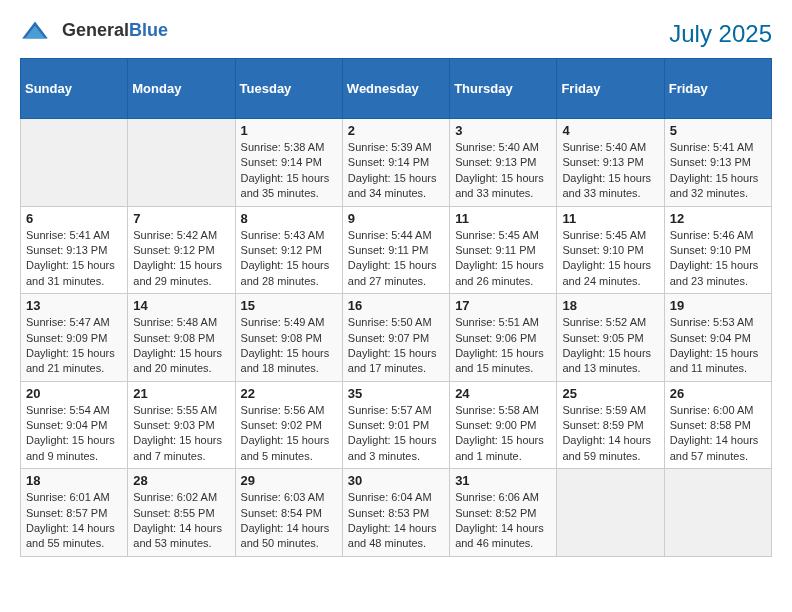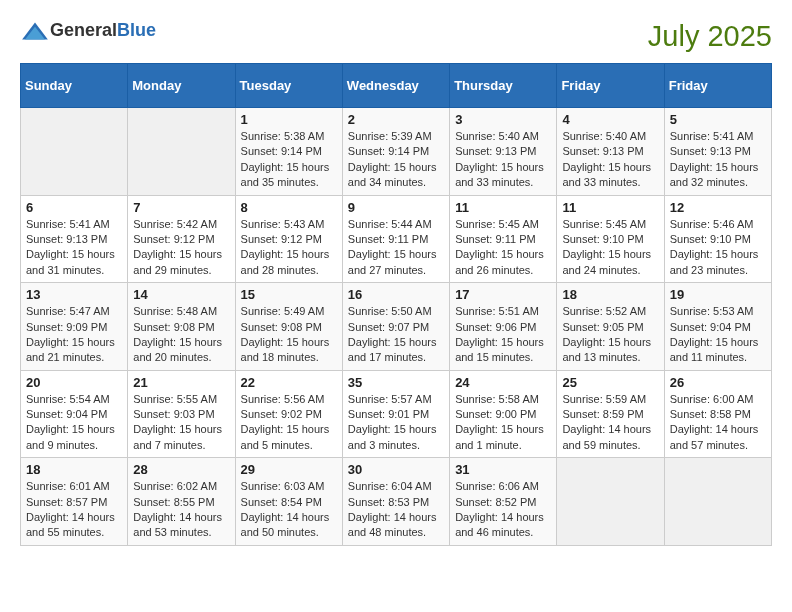--- a/index.html
+++ b/index.html
@@ -11,48 +11,47 @@
       padding: 20px;
     }
     .header {
       display: flex;
       justify-content: space-between;
       align-items: flex-start;
       margin-bottom: 10px;
     }
     .logo {
       display: flex;
-      align-items: center;
-      gap: 0;
+      gap: 12px;
     }
     .logo-icon {
       width: 30px;
       height: 20px;
     }
     .title-block {
       text-align: right;
     }
     .month-title {
-      font-size: 29px;
-      color: #4d7c0f;
+      font-size: 24px;
+      color: #0369a1;
       font-weight: normal;
     }
     .location-title {
       font-size: 16px;
       color: #555;
     }
     .calendar {
       width: 100%;
       border-collapse: collapse;
       font-size: 11px;
     }
     .calendar thead th {
       background-color: #2a6eb5;
       color: #fff;
-      padding: 14px 4px;
+      padding: 22px 4px;
       text-align: left;
       font-size: 13px;
       border: 1px solid #1a5ea5;
     }
     .calendar tbody td {
       border: 1px solid #ccc;
       vertical-align: top;
       padding: 4px 5px;
       width: calc(100% / 7);
       min-height: 80px;

